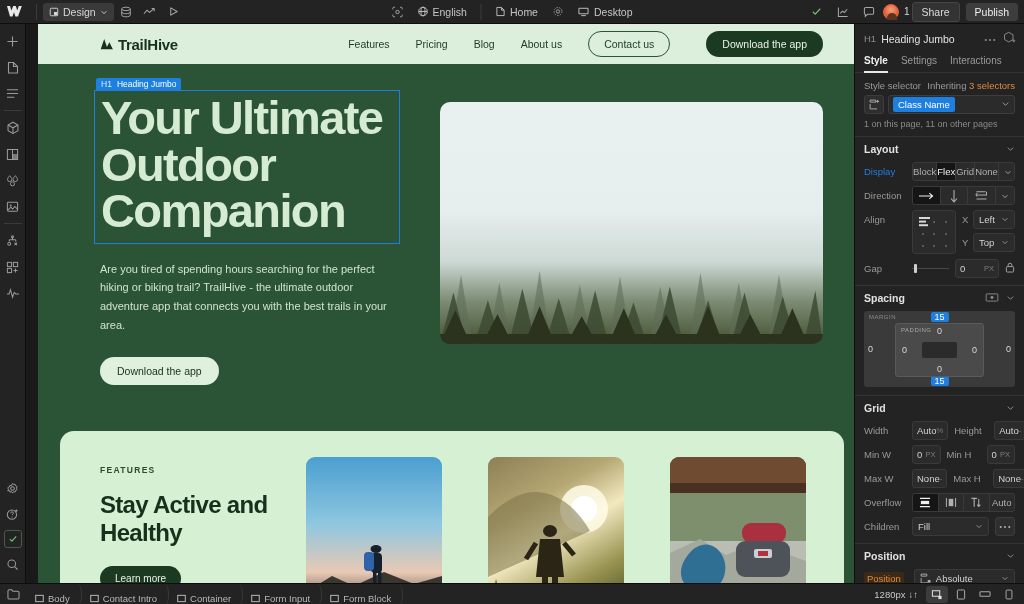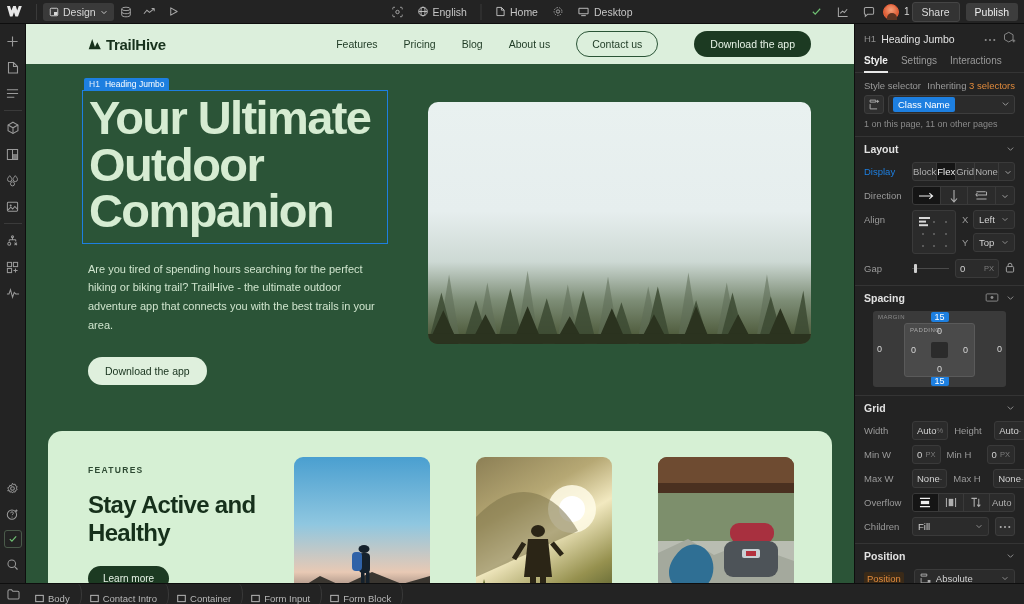--- a/index.html
+++ b/index.html
@@ -74,21 +74,21 @@
   .lr-div { width: 18px; height: 1px; background: #3a3a3a; margin: 4px 0; }
   .lr-spacer { flex: 1; }
   .lr-ico.checked { color: #6fbf73; }
   .lr-ico.boxed {
     border: 1px solid #4a5a4a; border-radius: 3px; width: 18px; height: 18px;
     margin: 3px 0;
   }
 
   
   #canvas {
-    position: absolute; left: 26px; top: 24px; width: 828px; height: 559px;
+    position: absolute; left: 38px; top: 24px; width: 828px; height: 559px;
     overflow: hidden; background: #2b5437;
   }
   
   .site-nav {
     height: 40px; background: #dcefdc; display: flex; align-items: center;
     padding: 0 43px 0 62px; position: relative;
   }
   .brand { display: flex; align-items: center; gap: 4px;
     color: #17311c; font-size: 15px; font-weight: bold; letter-spacing: -0.3px; }
   .nav-links { margin-left: auto; display: flex; align-items: center; gap: 26px; }
@@ -260,21 +260,21 @@
   .slider .track { width:100%; height:1px; background:#4a4a4a; }
   .slider .knob { position:absolute; left:2px; width:3px; height:9px; background:#cfcfcf; border-radius:1px; }
   .num-field {
     width:44px; height:19px; background:#2b2b2b; border:1px solid #3a3a3a; border-radius:3px;
     display:flex; align-items:center; padding:0 4px; color:#d2d2d2; font-size:9.5px;
   }
   .num-field .unit { margin-left:auto; color:#7d7d7d; font-size:7.5px; }
   .num-field.wide { width:52px; }
 
   
-  .spacing-wrap { padding: 2px 18px 8px; }
+  .spacing-wrap { padding: 2px 9px 8px; }
   .sp-margin {
     background:#3a3a3a; border-radius:3px; padding: 12px 9px 10px; position:relative;
     height:76px;
   }
   .sp-margin::before {
     content:"MARGIN"; position:absolute; left:5px; top:3px; font-size:6px; color:#8c8c8c; letter-spacing:0.5px;
   }
   .sp-padding {
     background:#4a4a4a; border:1px solid #5a5a5a; border-radius:3px; height:54px;
     position:relative; margin: 0 22px;
@@ -625,20 +625,47 @@
         </svg>
       <span>Form Input</span>
     </div>
     <div class="bb-crumb">
       <svg width="9" height="9" viewBox="0 0 10 10">
           <rect x=".8" y="1.5" width="8.4" height="7" fill="none" stroke="currentColor" stroke-width="1.1"></rect>
         </svg>
       <span>Form Block</span>
     </div>
   </div>
+  <div class="bb-right">
+    <div class="bb-zoom">
+      <span>1280px</span>
+      <span>↓↑</span>
+    </div>
+    <div class="bb-vp active">
+      <svg width="12" height="11" viewBox="0 0 13 12">
+          <path d="M1.5 1.8h8v6h-8z" fill="none" stroke="currentColor" stroke-width="1.1"></path>
+          <path d="M8 7.5h3.5v3.5H8z" fill="currentColor"></path>
+        </svg>
+    </div>
+    <div class="bb-vp">
+      <svg width="10" height="11" viewBox="0 0 11 12">
+          <rect x="1.5" y="1" width="8" height="10" rx="1" fill="none" stroke="currentColor" stroke-width="1.1"></rect>
+        </svg>
+    </div>
+    <div class="bb-vp">
+      <svg width="12" height="10" viewBox="0 0 13 10">
+          <rect x="1" y="2.5" width="11" height="5" rx="1" fill="none" stroke="currentColor" stroke-width="1.1"></rect>
+        </svg>
+    </div>
+    <div class="bb-vp">
+      <svg width="8" height="11" viewBox="0 0 9 12">
+          <rect x="1.2" y="1" width="6.6" height="10" rx="1.2" fill="none" stroke="currentColor" stroke-width="1.1"></rect>
+        </svg>
+    </div>
+  </div>
 </div>
 
 <div id="rightpanel">
 
   <div class="rp-head">
     <span class="rp-tag">H1</span>
     <span class="rp-title">Heading Jumbo</span>
     <div class="rp-head-icons">
       <span>
         <svg width="12" height="4" viewBox="0 0 14 4">

